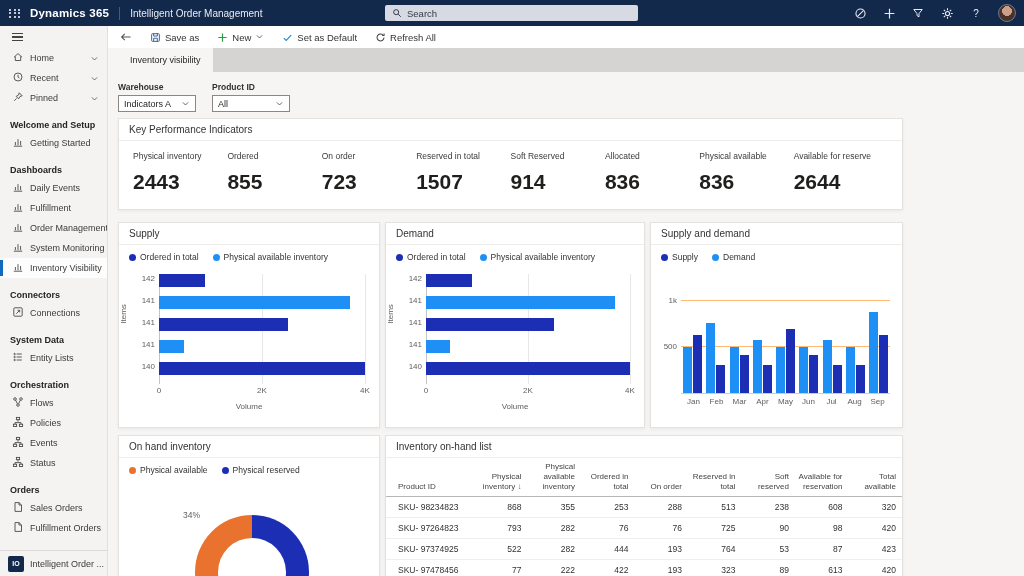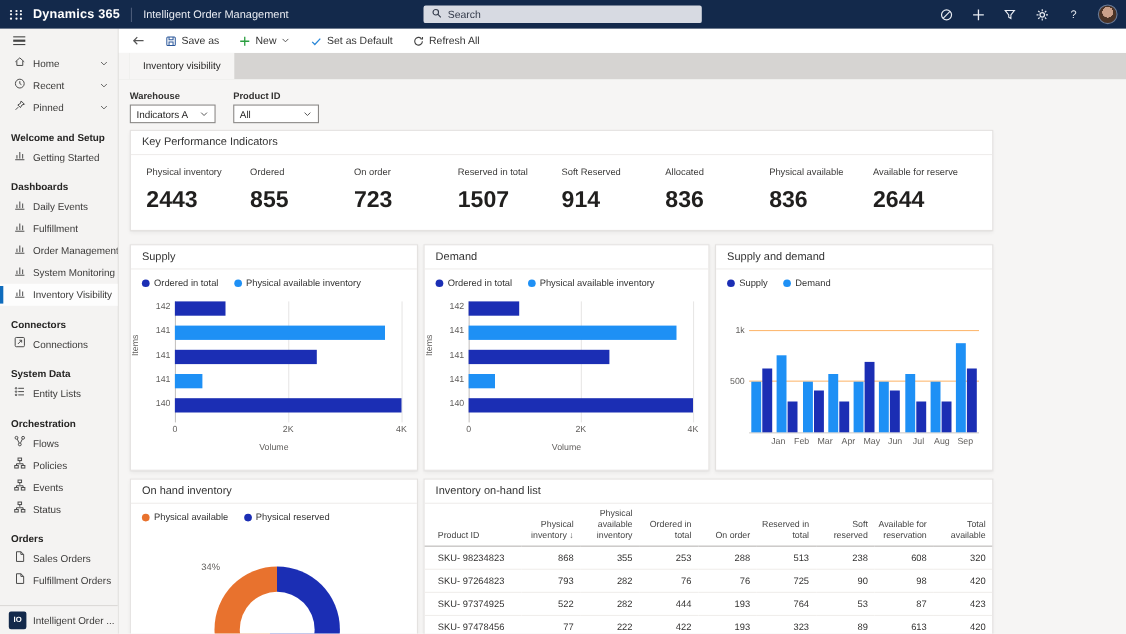--- a/index.html
+++ b/index.html
@@ -87,21 +87,21 @@
   .axis-y { position:absolute; left:4px; top:50%; transform:rotate(-90deg) translateX(50%); transform-origin:left center; font-size:8px; color:#605e5c; }
 
   
   .cwrap { position:relative; margin:16px 12px 0 30px; }
   .cplot { position:relative; height:112px; border-bottom:1px solid #cfcdcb; }
   .hline { position:absolute; left:0; right:0; height:1px; background:#fdba74; }
   .hline .ytl { position:absolute; left:-20px; top:-4px; width:16px; text-align:right; font-size:8px; color:#605e5c; }
   .cbars { position:absolute; left:2px; right:2px; bottom:0; display:flex; justify-content:space-between; align-items:flex-end; }
   .cgroup { display:flex; gap:1px; align-items:flex-end; }
   .cbar { width:9px; }
-  .cmonths { display:flex; justify-content:space-between; margin:3px 2px 0 16px; }
+  .cmonths { display:flex; justify-content:space-between; margin:3px 2px 0 2px; }
   .cmonths span { width:21px; text-align:center; font-size:8px; color:#605e5c; }
 
   
   .donut { position:absolute; left:76px; top:57px; width:114px; height:114px; border-radius:50%; }
   .donut::after { content:""; position:absolute; left:23px; top:23px; width:68px; height:68px; background:#fff; border-radius:50%; }
   .pct { position:absolute; font-size:8.5px; color:#605e5c; }
 
   
   .ioh-table { width:100%; border-collapse:collapse; table-layout:fixed; }
   .ioh-table th { font-size:8px; font-weight:normal; color:#444; text-align:right; vertical-align:bottom; padding:4px 6px 4px 2px; border-bottom:1px solid #b8b6b4; line-height:1.25; cursor:pointer; }

